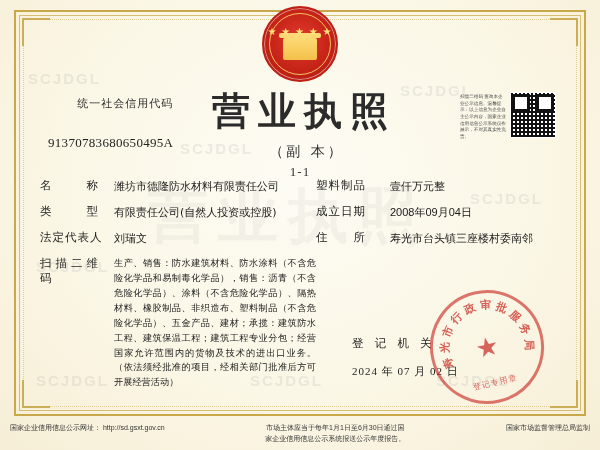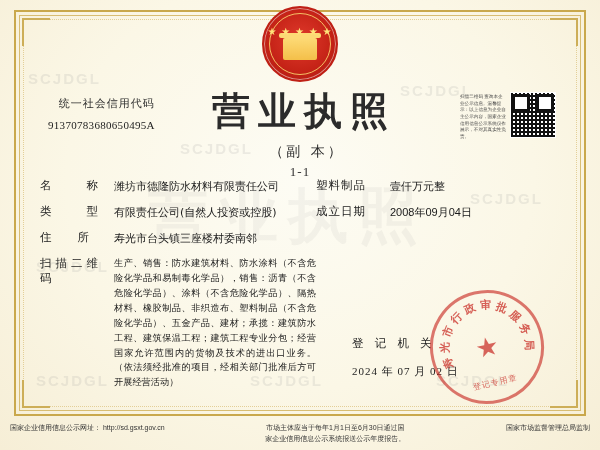--- a/index.html
+++ b/index.html
@@ -144,23 +144,23 @@
     top: 96px;
     text-align: right;
   }
   .credit-code .cc-label {
     font-size: 11px;
     color: #2d2d2d;
     letter-spacing: 1px;
   }
   .credit-code .cc-value {
     font-family: "Liberation Serif", serif;
-    font-size: 11px;
+    font-size: 13px;
     color: #222;
-    margin-top: 8px;
+    margin-top: 24px;
     letter-spacing: 0.3px;
   }
 
   
   .qr-block {
     position: absolute;
     right: 44px;
     top: 92px;
     display: flex;
     align-items: flex-start;
@@ -424,20 +424,24 @@
         <div class="lbl">类　　型</div>
         <div class="val">有限责任公司(自然人投资或控股)</div>
       </div>
       <div class="col-right">
         <div class="lbl nosp">成立日期</div>
         <div class="val serif">2008年09月04日</div>
       </div>
     </div>
 
     <div class="row">
+      <div class="col-left">
+        <div class="lbl nosp">法定代表人</div>
+        <div class="val">刘瑞文</div>
+      </div>
       <div class="col-right">
         <div class="lbl nosp">住　　所</div>
         <div class="val">寿光市台头镇三座楼村委南邻</div>
       </div>
     </div>
 
     <div class="row">
       <div class="col-left">
         <div class="lbl">扫描二维码</div>
         <div class="scope-val">生产、销售：防水建筑材料、防水涂料（不含危险化学品和易制毒化学品），销售：沥青（不含危险化学品）、涂料（不含危险化学品）、隔热材料、橡胶制品、非织造布、塑料制品（不含危险化学品）、五金产品、建材；承揽：建筑防水工程、建筑保温工程；建筑工程专业分包；经营国家允许范围内的货物及技术的进出口业务。（依法须经批准的项目，经相关部门批准后方可开展经营活动）</div>

